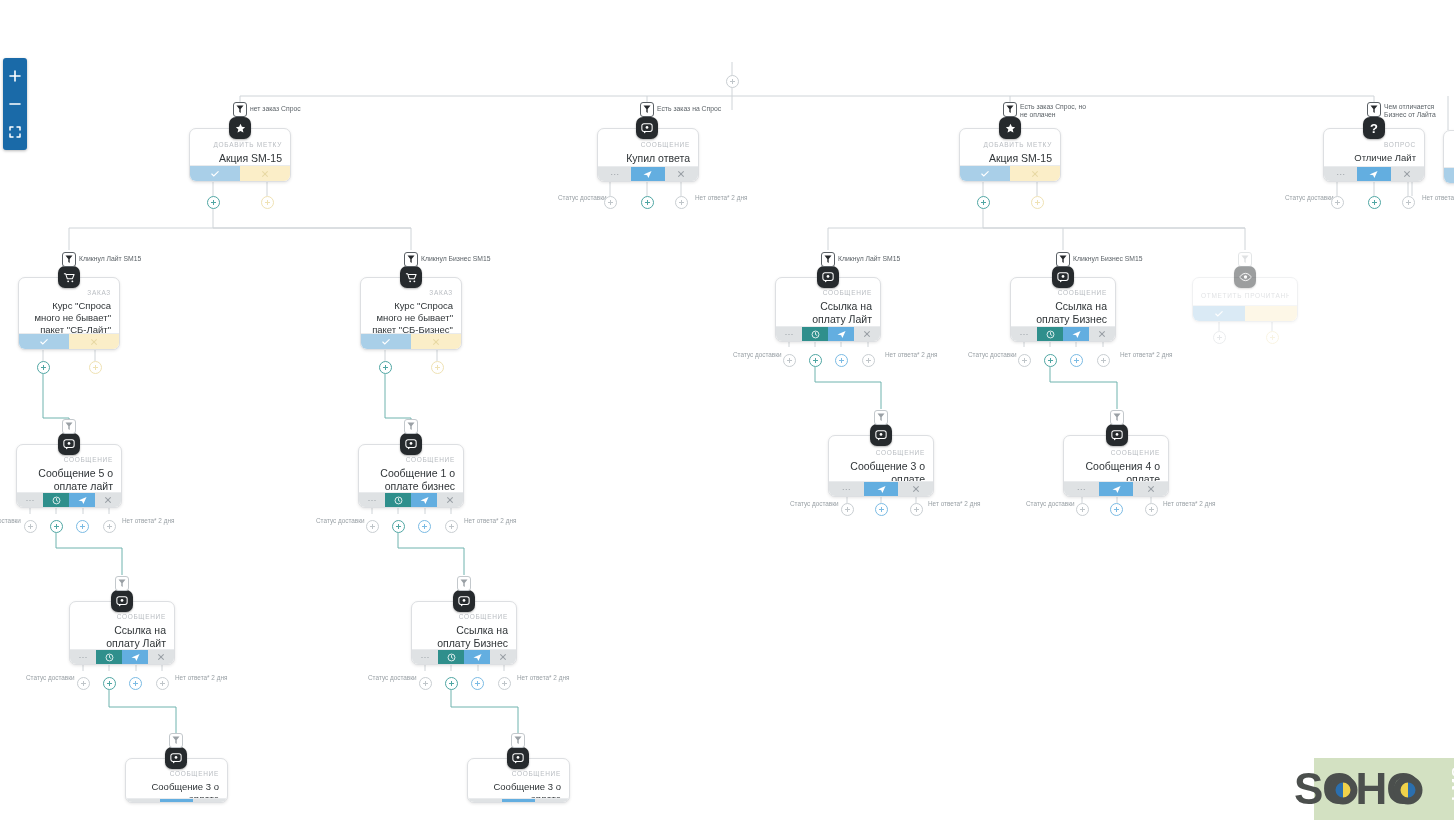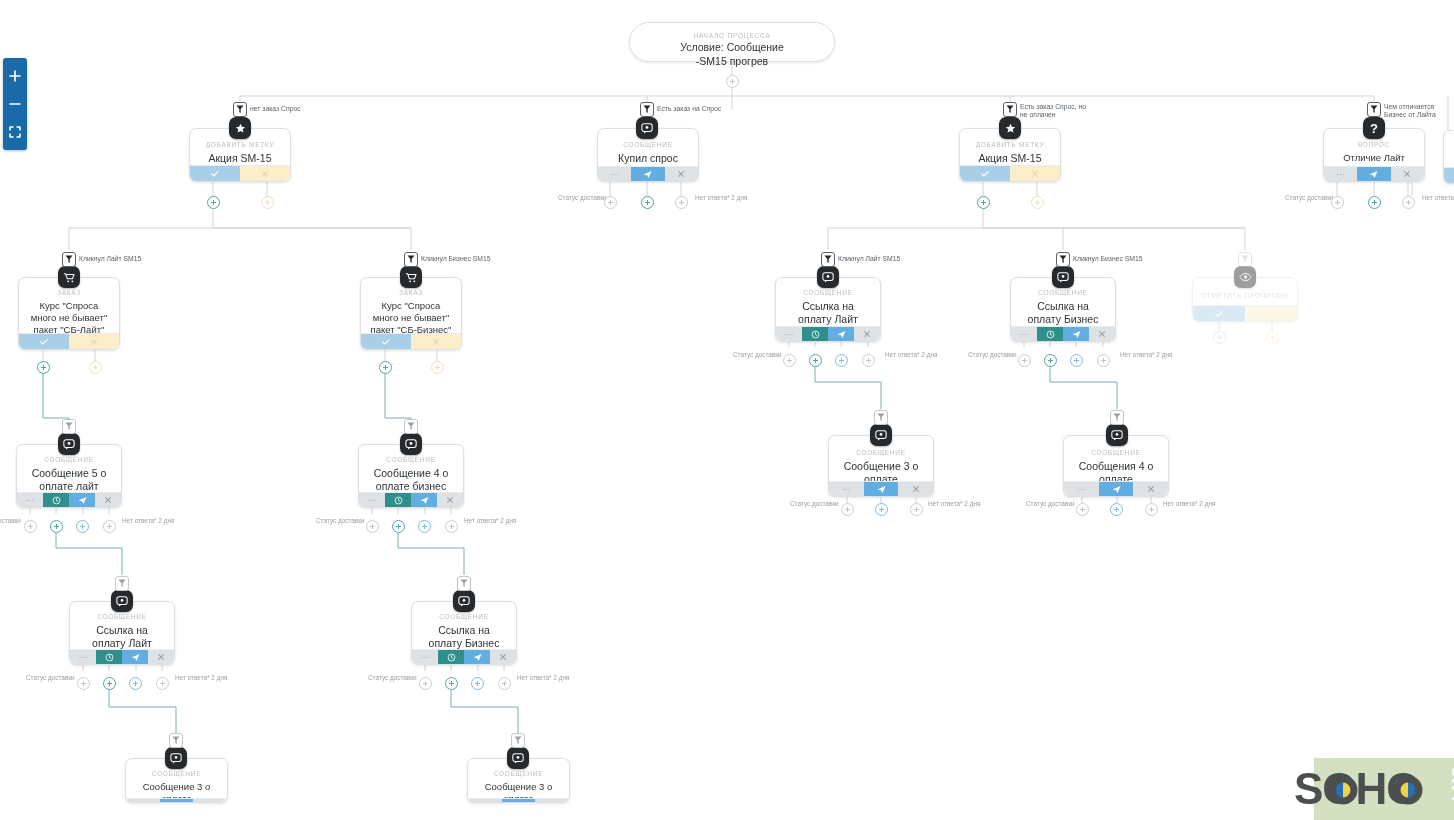--- a/index.html
+++ b/index.html
@@ -55,21 +55,21 @@
     position: absolute;
     background: #ffffff;
     border: 1px solid #dddfe2;
     border-radius: 7px;
     box-shadow: 0 1px 3px rgba(0,0,0,.10);
     overflow: hidden;
     z-index: 20;
   }
   .node-body {
     padding: 9px 8px 7px 8px;
-    text-align: center;
+    text-align: right;
   }
   .node-kicker {
     font-size: 6.5px;
     letter-spacing: .7px;
     color: #b9bdc2;
     text-transform: uppercase;
     margin-bottom: 4px;
     white-space: nowrap;
     overflow: hidden;
   }
@@ -367,25 +367,20 @@
           <path d="M1 6h10" stroke="#fff" stroke-width="1.6" stroke-linecap="round"></path>
         </svg>
     </div>
     <div class="zoom-btn">
       <svg width="12" height="12" viewBox="0 0 12 12">
         <path d="M1 1h3M1 1v3M11 1H8M11 1v3M1 11h3M1 11V8M11 11H8M11 11V8" stroke="#fff" stroke-width="1.5" stroke-linecap="round"></path>
       </svg>
     </div>
   </div>
 
-  <div id="start-node" style="left:629px; top:22px; width:206px; height:40px;">
-    <div id="start-kicker">НАЧАЛО ПРОЦЕССА</div>
-    <div id="start-title">Условие: Сообщение
--SM15 прогрев</div>
-  </div>
   <div class="dot" style="left:726px; top:75px;"></div>
 
   <div class="trig" style="left:233px; top:102px;">
     <svg width="8" height="9" viewBox="0 0 8 9">
         <path d="M0.5 0.5h7L4.7 4v4L3.3 7V4z" fill="#26292c"></path>
       </svg>
   </div>
   <div class="trig-label" style="left:250px; top:105px;">нет заказ Спрос</div>
   <div class="badge" style="left:229px; top:117px;">
     <svg width="11" height="11" viewBox="0 0 12 12">
@@ -422,21 +417,21 @@
   <div class="badge" style="left:636px; top:117px;">
     <svg width="12" height="12" viewBox="0 0 14 14">
         <rect x="1" y="2" width="12" height="9" rx="2.5" fill="none" stroke="#fff" stroke-width="1.2"></rect>
         <path d="M4 12.5l1.6-1.6" stroke="#fff" stroke-width="1.2" stroke-linecap="round"></path>
         <circle cx="7" cy="6.4" r="1.6" fill="#fff"></circle>
       </svg>
   </div>
   <div class="node" style="left:597px; top:128px; width:102px; height:54px;">
     <div class="node-body" style="padding-top:12px;">
       <div class="node-kicker">СООБЩЕНИЕ</div>
-      <div class="node-title">Купил спрос</div>
+      <div class="node-title">Купил ответа</div>
     </div>
     <div class="node-footer" style="position:absolute;bottom:0;left:0;right:0;">
       <div class="fbtn grey">···</div>
       <div class="fbtn blue">
         <svg width="9" height="9" viewBox="0 0 10 10">
             <path d="M0.5 5L9.5 1 6 9 4.6 5.8z" fill="#fff"></path>
           </svg>
       </div>
       <div class="fbtn grey">
         <svg width="8" height="8" viewBox="0 0 10 10">
@@ -763,21 +758,21 @@
   <div class="badge" style="left:400px; top:433px;">
     <svg width="12" height="12" viewBox="0 0 14 14">
         <rect x="1" y="2" width="12" height="9" rx="2.5" fill="none" stroke="#fff" stroke-width="1.2"></rect>
         <path d="M4 12.5l1.6-1.6" stroke="#fff" stroke-width="1.2" stroke-linecap="round"></path>
         <circle cx="7" cy="6.4" r="1.6" fill="#fff"></circle>
       </svg>
   </div>
   <div class="node" style="left:358px; top:444px; width:106px; height:64px;">
     <div class="node-body" style="padding-top:11px;">
       <div class="node-kicker">СООБЩЕНИЕ</div>
-      <div class="node-title">Сообщение 4 о оплате бизнес</div>
+      <div class="node-title">Сообщение 1 о оплате бизнес</div>
     </div>
     <div class="node-footer" style="position:absolute;bottom:0;left:0;right:0;">
       <div class="fbtn grey">···</div>
       <div class="fbtn teal">
         <svg width="9" height="9" viewBox="0 0 12 12">
             <circle cx="6" cy="6" r="4.6" fill="none" stroke="#fff" stroke-width="1.1"></circle>
             <path d="M6 3.4V6l1.8 1.1" stroke="#fff" stroke-width="1.1" fill="none" stroke-linecap="round"></path>
           </svg>
       </div>
       <div class="fbtn blue">

